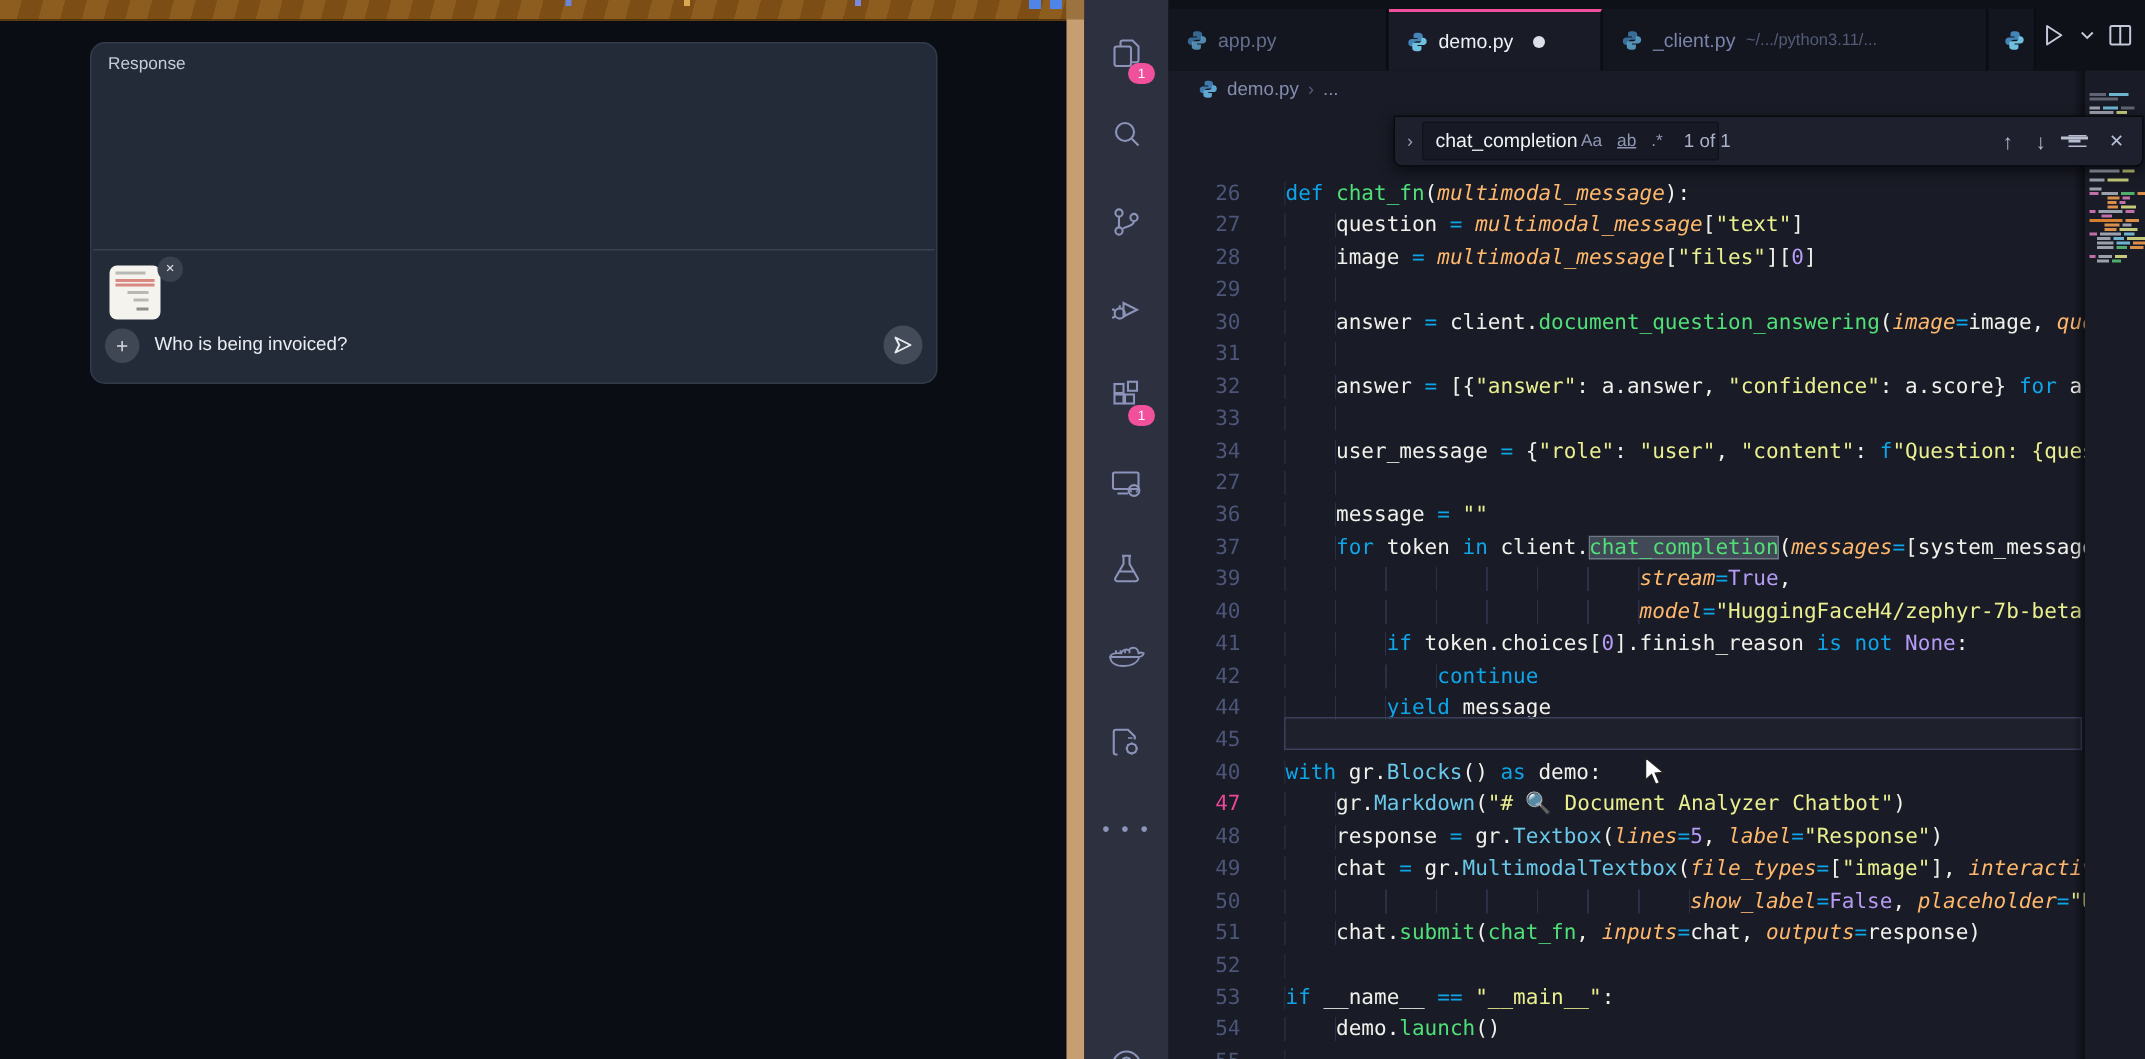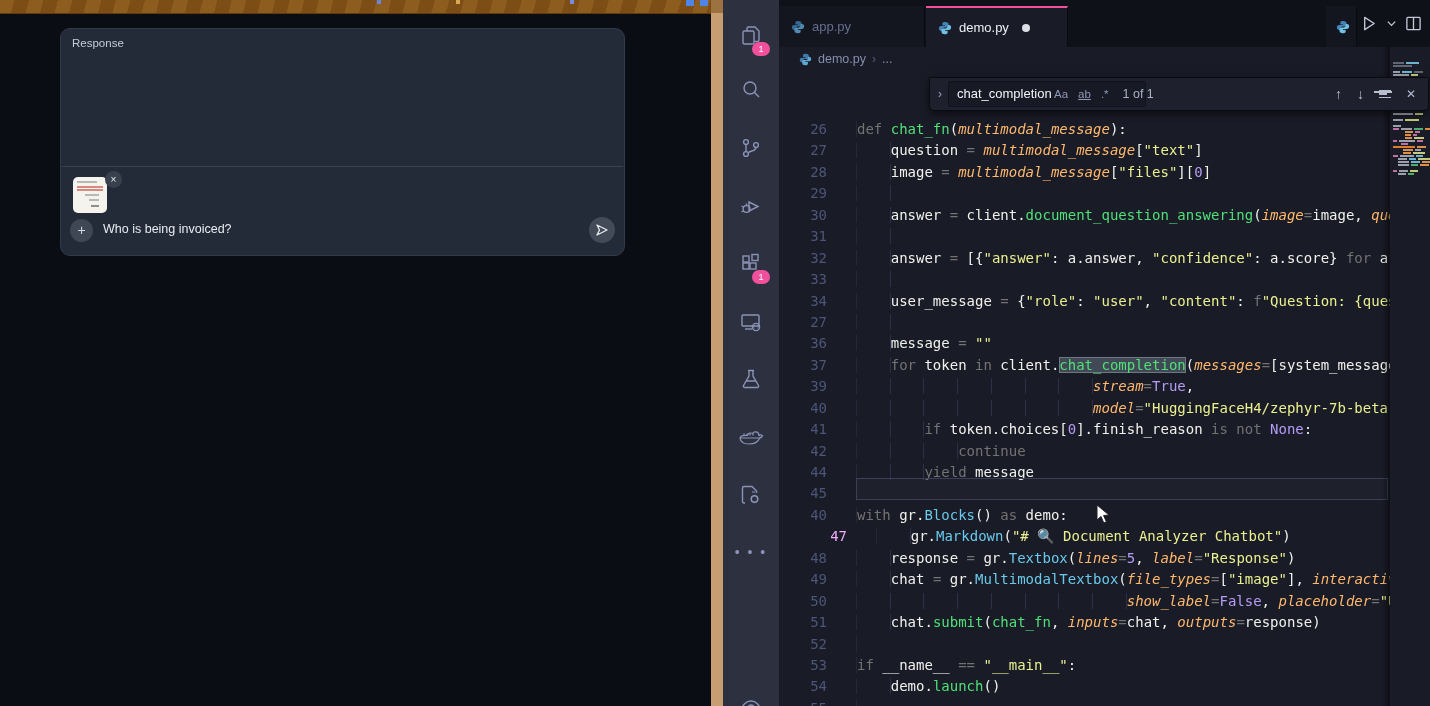--- a/index.html
+++ b/index.html
@@ -61,27 +61,27 @@
   .breadcrumb{position:absolute;left:20px;top:47px;height:24px;display:flex;align-items:center;gap:6px;
     font-size:12.5px;color:#848dad;}
   .bc-sep{color:#565e7a;font-size:12px;}
   
   .coderows{position:absolute;left:0;top:71px;width:651px;}
   .row{position:relative;white-space:pre;font-family:"DejaVu Sans Mono",monospace;
     font-size:14px;line-height:21.45px;height:21.45px;}
   .ln{display:inline-block;width:48px;text-align:right;color:#4d5679;margin-top:48px;}
   .lc{margin-left:29px;border-left:1px solid #242838;padding-left:0;}
   .sg{white-space:pre;}
-  .t{color:#f1f1ec}.k{color:#737373}.f{color:#50e078}.c{color:#6ac9ea}
+  .t{color:#f1f1ec}.k{color:#0ea5e9}.f{color:#50e078}.c{color:#6ac9ea}
   .s{color:#eaf08f}.n{color:#b69cf6}.p{color:#ffb86c;font-style:italic}
   .m{color:#50e078;background:rgba(130,150,162,.38);box-shadow:0 0 0 1px rgba(195,208,218,.35) inset;}
   .i{background-image:repeating-linear-gradient(to right,transparent 0 calc(4ch - 1px),#2c3046 calc(4ch - 1px) 4ch);}
   .row.cur::after{content:"";position:absolute;left:77px;right:42px;top:0;bottom:0;
     border:1px solid #3b3f5a;background:rgba(255,255,255,.025);box-sizing:border-box;pointer-events:none;}
-  .row.cur .ln{color:#f0abfc;padding-left:20px;}
+  .row.cur .ln{color:#ec4899;}
   
   .findw{position:absolute;left:150px;top:77px;width:500px;height:34px;background:#1e202e;
     border:1px solid #0a0b10;border-radius:0 0 5px 5px;box-shadow:0 3px 9px rgba(0,0,0,.55);
     display:flex;align-items:center;z-index:6;box-sizing:border-box;}
   .fchev{color:#9aa1ba;font-size:12px;padding:0 6px 0 8px;}
   .finput{width:180px;height:24px;background:#171924;border:1px solid #11131c;border-radius:2px;
     color:#f2f3f7;font-size:13px;line-height:24px;padding:0 8px;display:flex;align-items:center;gap:26px;}
   .ftoggles{display:flex;gap:10px;margin-left:-92px;color:#8f98b4;font-size:11.5px;align-items:center;}
   .ftog-word{text-decoration:underline;text-align:center;}
   .fmatches{color:#aab2c8;font-size:12.5px;margin-left:14px;}
@@ -235,20 +235,28 @@
           </svg>
           <span class="tlabel">app.py</span>
         </div>
         <div class="tab active" style="left:147px;width:142px">
           <svg width="14" height="14" viewBox="0 0 16 16">
             <path d="M8 1 C4.8 1 5 2.4 5 3.5 V5 H8 V5.7 H3.5 C2.2 5.7 1 6.6 1 8.5 C1 10.4 2.2 11.3 3.5 11.3 H5 V9.6 C5 8.2 6.2 7.4 7.5 7.4 H10.5 C11.6 7.4 12 6.7 12 5.7 V3.5 C12 2.2 11.2 1 8 1 Z" fill="#4584b6"></path>
             <path d="M8 15 C11.2 15 11 13.6 11 12.5 V11 H8 V10.3 H12.5 C13.8 10.3 15 9.4 15 7.5 C15 5.6 13.8 4.7 12.5 4.7 H11 V6.4 C11 7.8 9.8 8.6 8.5 8.6 H5.5 C4.4 8.6 4 9.3 4 10.3 V12.5 C4 13.8 4.8 15 8 15 Z" fill="#6fc1e0"></path>
           </svg>
           <span class="tlabel">demo.py</span>
           <span class="moddot"></span>
+        </div>
+        <div class="tab" style="left:290px;width:256px">
+          <svg width="14" height="14" viewBox="0 0 16 16">
+            <path d="M8 1 C4.8 1 5 2.4 5 3.5 V5 H8 V5.7 H3.5 C2.2 5.7 1 6.6 1 8.5 C1 10.4 2.2 11.3 3.5 11.3 H5 V9.6 C5 8.2 6.2 7.4 7.5 7.4 H10.5 C11.6 7.4 12 6.7 12 5.7 V3.5 C12 2.2 11.2 1 8 1 Z" fill="#3f7cac" opacity=".85"></path>
+            <path d="M8 15 C11.2 15 11 13.6 11 12.5 V11 H8 V10.3 H12.5 C13.8 10.3 15 9.4 15 7.5 C15 5.6 13.8 4.7 12.5 4.7 H11 V6.4 C11 7.8 9.8 8.6 8.5 8.6 H5.5 C4.4 8.6 4 9.3 4 10.3 V12.5 C4 13.8 4.8 15 8 15 Z" fill="#5fa8d3" opacity=".85"></path>
+          </svg>
+          <span class="tlabel" style="color:#7b85ab">_client.py</span>
+          <span class="tdesc">~/.../python3.11/...</span>
         </div>
         <div class="tab" style="left:547px;width:31px;padding:0 0 0 10px">
           <svg width="14" height="14" viewBox="0 0 16 16">
             <path d="M8 1 C4.8 1 5 2.4 5 3.5 V5 H8 V5.7 H3.5 C2.2 5.7 1 6.6 1 8.5 C1 10.4 2.2 11.3 3.5 11.3 H5 V9.6 C5 8.2 6.2 7.4 7.5 7.4 H10.5 C11.6 7.4 12 6.7 12 5.7 V3.5 C12 2.2 11.2 1 8 1 Z" fill="#4584b6"></path>
             <path d="M8 15 C11.2 15 11 13.6 11 12.5 V11 H8 V10.3 H12.5 C13.8 10.3 15 9.4 15 7.5 C15 5.6 13.8 4.7 12.5 4.7 H11 V6.4 C11 7.8 9.8 8.6 8.5 8.6 H5.5 C4.4 8.6 4 9.3 4 10.3 V12.5 C4 13.8 4.8 15 8 15 Z" fill="#6fc1e0"></path>
           </svg>
         </div>
         <div class="actions">
           <svg width="19" height="19" viewBox="0 0 20 20">
             <path d="M6 3.5 L16 10 L6 16.5 Z" stroke-linejoin="round"></path>

